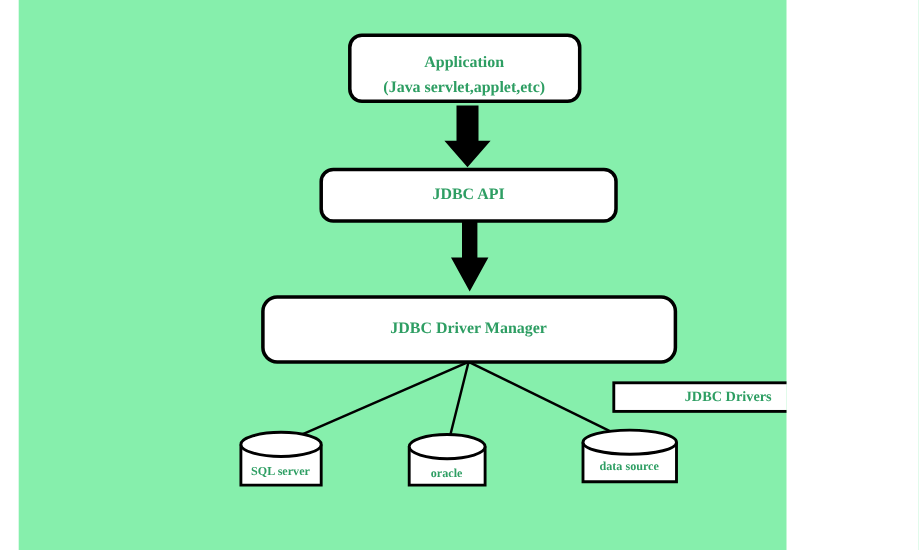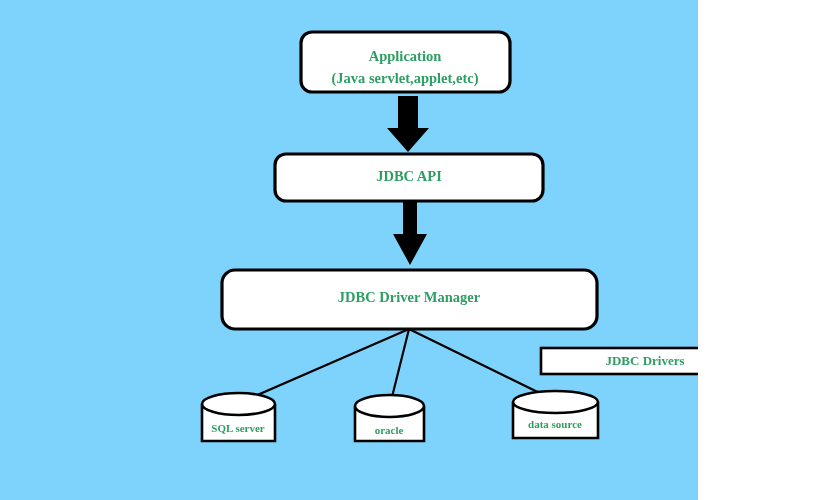--- a/index.html
+++ b/index.html
@@ -8,22 +8,23 @@
     padding: 0;
     background: #ffffff;
   }
   body {
     font-family: "Liberation Serif", "DejaVu Serif", serif;
   }
   #canvas {
     position: relative;
     width: 698px;
     height: 500px;
-    background: #7dd3fc;
+    background: #86efac;
     overflow: hidden;
+    margin-left: 17px;
   }
   svg#diagram {
     position: absolute;
     left: 0;
     top: 0;
     width: 835px;
     height: 500px;
   }
   .node-label {
     font-family: "Liberation Serif", "DejaVu Serif", serif;

